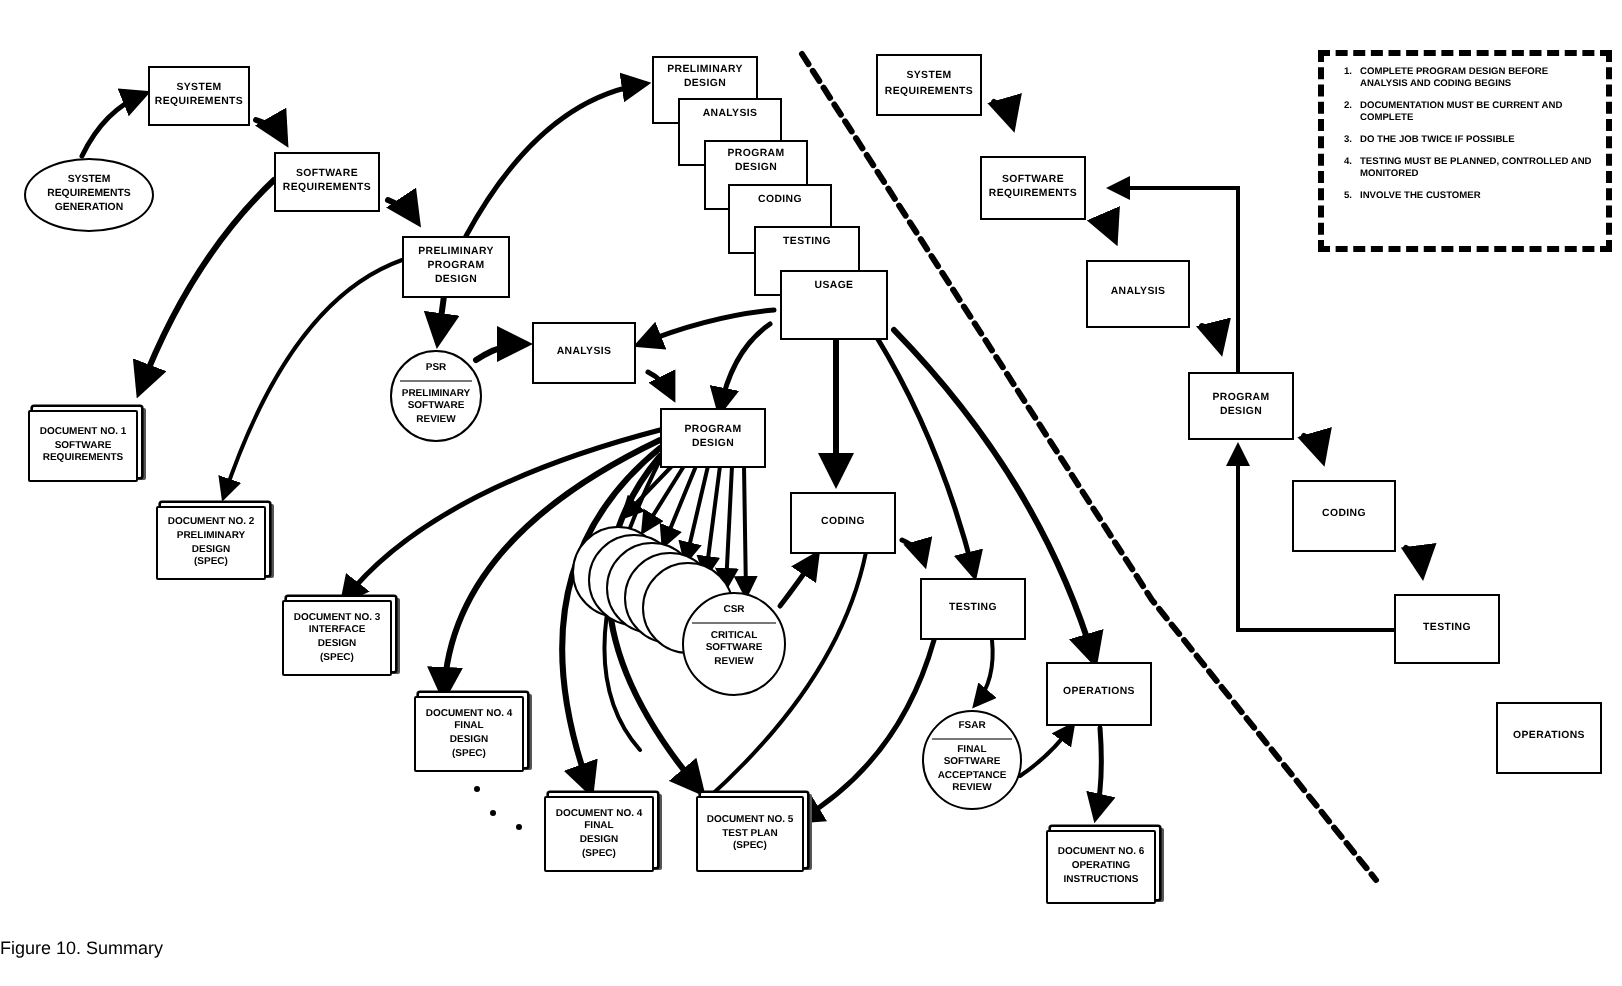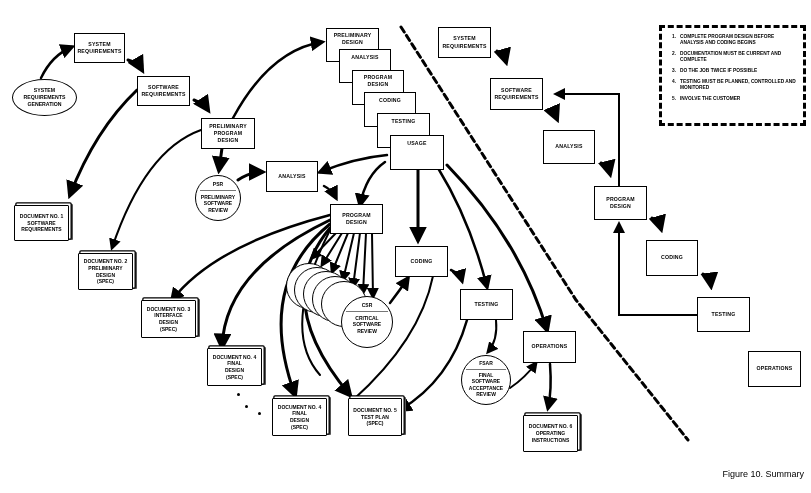--- a/index.html
+++ b/index.html
@@ -19,21 +19,21 @@
   .doc { position:absolute; border:1.5px solid #000; background:#fff; box-sizing:border-box;
          display:flex; align-items:center; justify-content:center; text-align:center;
          font-size:5px; font-weight:bold; line-height:1.35;
          box-shadow: 2px -2px 0 -0.5px #fff, 2px -2px 0 0.8px #000, 4px -1px 0 0 #555; border-radius:1px; }
   .lines { white-space:pre-line; }
   #notes { position:absolute; left:659px; top:25px; width:147px; height:101px;
            border:3px dashed #000; box-sizing:border-box; padding:6px 6px 4px 10px;
            font-size:4.8px; font-weight:bold; line-height:1.3; }
   #notes .note { margin-bottom:4.5px; display:flex; }
   #notes .num { width:8px; flex:none; }
-  #caption { position:absolute; left:0; width:804px; top:469px; text-align:right; font-size:9px; }
+  #caption { position:absolute; left:0; width:804px; top:469px; text-align:left; font-size:9px; }
   .dots { position:absolute; width:3px; height:3px; border-radius:50%; background:#000; }
 </style>
 </head>
 <body>
 
 <svg id="canvas" viewBox="0 0 811 493">
   <defs>
     <marker id="ah" markerWidth="6" markerHeight="6" refX="4.5" refY="3" orient="auto" markerUnits="strokeWidth">
       <path d="M0,0 L6,3 L0,6 z" fill="#000"></path>
     </marker>

